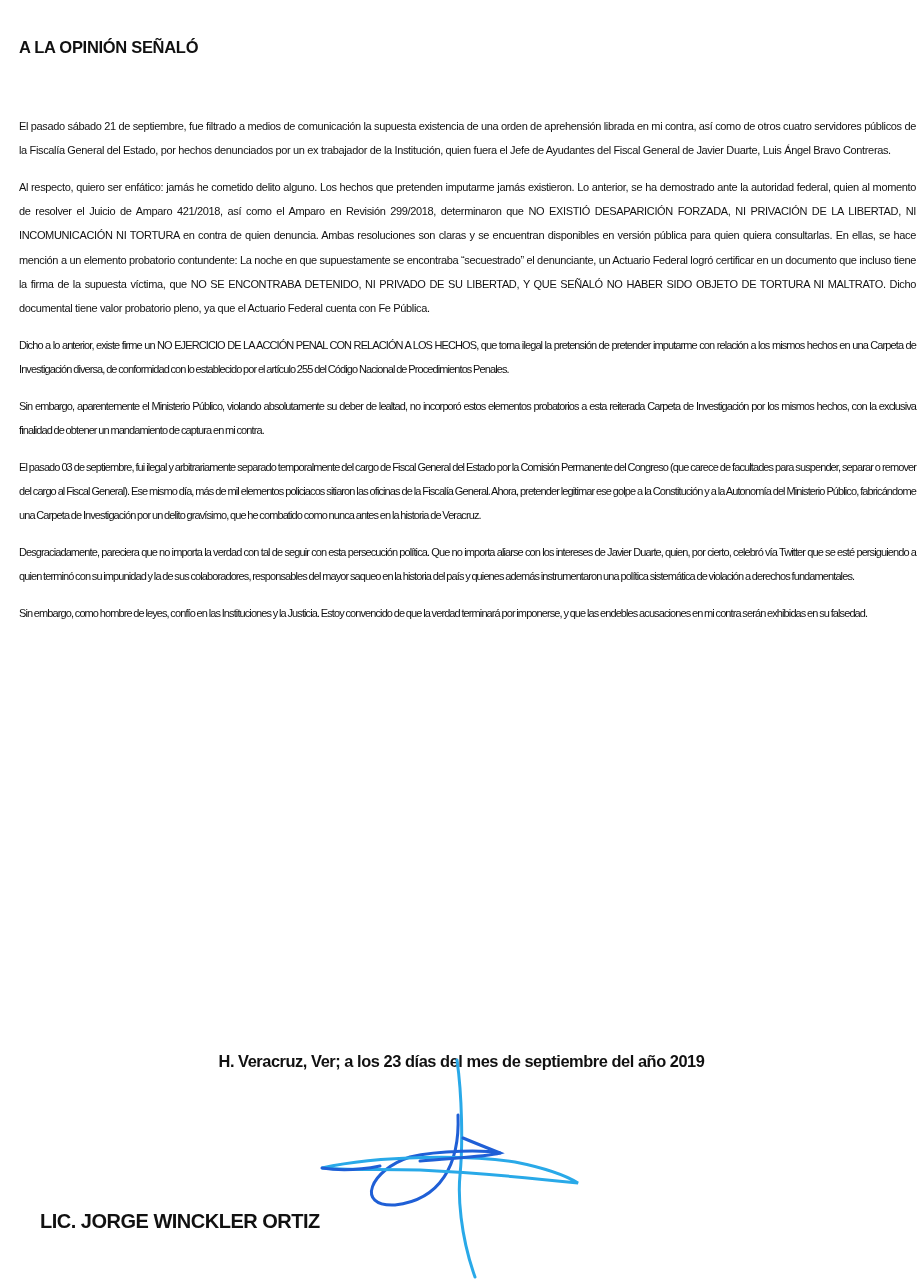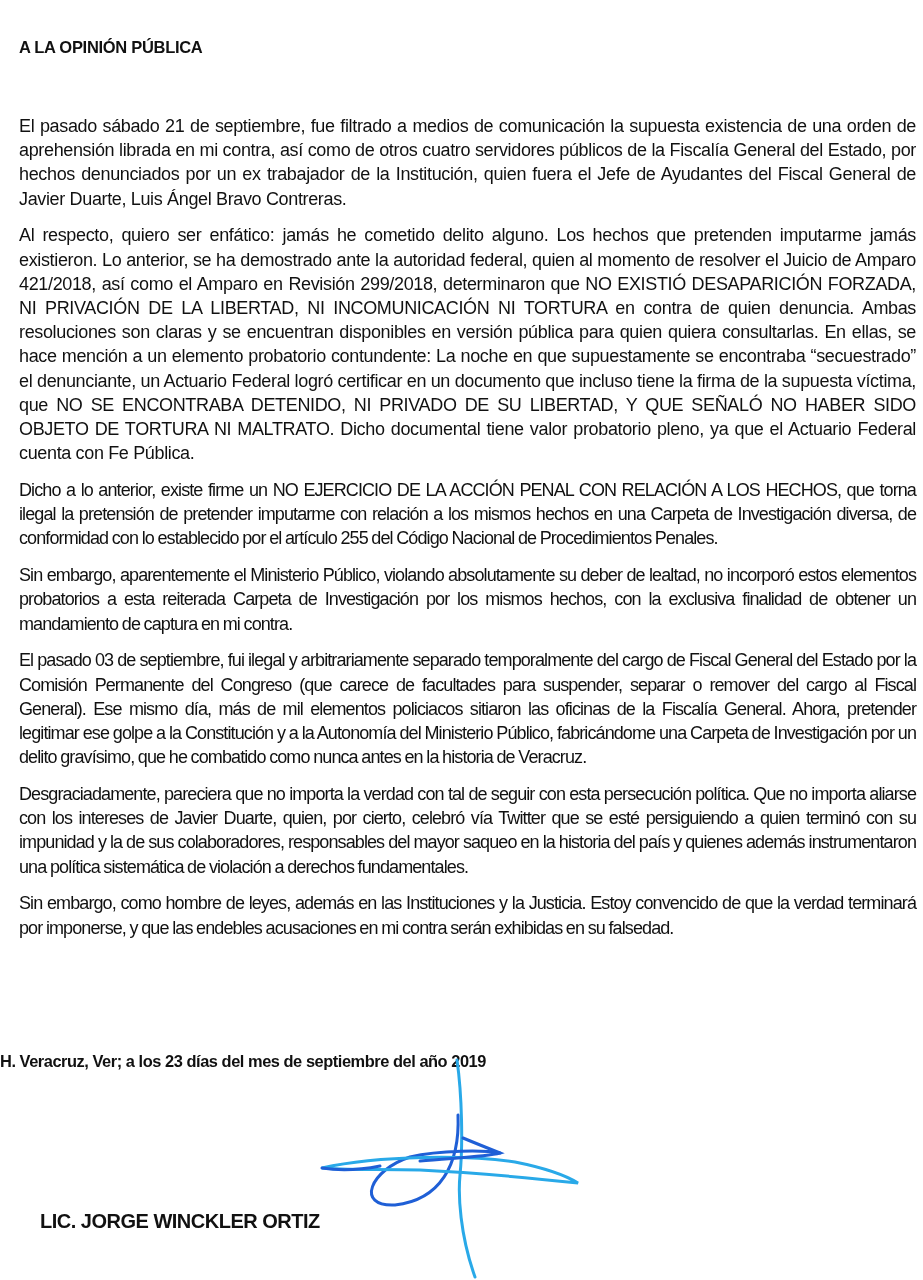--- a/index.html
+++ b/index.html
@@ -7,56 +7,56 @@
     width: 923px; height: 1280px; overflow: hidden; position: relative;
     font-family: "Liberation Sans", sans-serif; color: #111111;
   }
   .page { position: absolute; left: 0; top: 0; width: 923px; height: 1280px; }
   .title {
     position: absolute; left: 19px; top: 38px;
     font-weight: bold; font-size: 16.5px; letter-spacing: -0.3px;
   }
   .body-text {
     position: absolute; left: 19px; top: 114px; width: 897px;
-    font-size: 18px; line-height: 24.2px; text-align: justify;
+    font-size: 11px; line-height: 24.2px; text-align: justify;
     letter-spacing: -0.35px;
   }
   .body-text p { margin: 0 0 12.6px 0; }
   .body-text b { font-weight: normal; }
   .condensed { letter-spacing: -0.9px; word-spacing: -0.5px; }
   .place-date {
-    position: absolute; left: 0; width: 923px; top: 1052px; text-align: left;
+    position: absolute; left: 0; width: 923px; top: 1052px; text-align: center;
     font-weight: bold; font-size: 16.4px; letter-spacing: -0.45px;
   }
   .signer {
     position: absolute; left: 0; width: 906px; top: 1210px; 
     font-weight: bold; font-size: 20px; letter-spacing: -0.5px; padding-left: 40px;
   }
   .signature { position: absolute; left: 300px; top: 1055px; width: 300px; height: 225px; }
 </style>
 </head>
 <body>
 
 <div class="page">
-  <div class="title">A LA OPINIÓN PÚBLICA</div>
+  <div class="title">A LA OPINIÓN SEÑALÓ</div>
 
   <div class="body-text">
     <p><span>El pasado sábado 21 de septiembre, fue filtrado a medios de comunicación la supuesta existencia de una orden de aprehensión librada en mi contra, así como de otros cuatro servidores públicos de la Fiscalía General del Estado, por hechos denunciados por un ex trabajador de la Institución, quien fuera el Jefe de Ayudantes del Fiscal General de Javier Duarte, Luis Ángel Bravo Contreras.</span></p>
 
     <p><span>Al respecto, quiero ser enfático: </span><b>jamás he cometido delito alguno</b><span>. Los hechos que pretenden imputarme jamás existieron. Lo anterior, se ha demostrado ante la autoridad federal, quien al momento de resolver el Juicio de Amparo 421/2018, así como el Amparo en Revisión 299/2018, determinaron que </span><b>NO EXISTIÓ DESAPARICIÓN FORZADA, NI PRIVACIÓN DE LA LIBERTAD, NI INCOMUNICACIÓN NI TORTURA</b><span> en contra de quien denuncia. Ambas resoluciones son claras y se encuentran disponibles en versión pública para quien quiera consultarlas. En ellas, se hace mención a un elemento probatorio contundente: La noche en que supuestamente se encontraba “secuestrado” el denunciante, un Actuario Federal logró certificar en un documento que incluso tiene la firma de la supuesta víctima, que </span><b>NO SE ENCONTRABA DETENIDO, NI PRIVADO DE SU LIBERTAD, Y QUE SEÑALÓ NO HABER SIDO OBJETO DE TORTURA NI MALTRATO</b><span>. Dicho documental tiene valor probatorio pleno, ya que el Actuario Federal cuenta con Fe Pública.</span></p>
 
     <p class="condensed"><span>Dicho a lo anterior, existe firme un </span><b>NO EJERCICIO DE LA ACCIÓN PENAL CON RELACIÓN A LOS HECHOS</b><span>, que torna ilegal la pretensión de pretender imputarme con relación a los mismos hechos en una Carpeta de Investigación diversa, de conformidad con lo establecido por el artículo 255 del Código Nacional de Procedimientos Penales.</span></p>
 
     <p class="condensed"><span>Sin embargo, aparentemente el Ministerio Público, violando absolutamente su deber de lealtad, no incorporó estos elementos probatorios a esta reiterada Carpeta de Investigación por los mismos hechos, con la exclusiva finalidad de obtener un mandamiento de captura en mi contra.</span></p>
 
     <p class="condensed"><span>El pasado 03 de septiembre, fui ilegal y arbitrariamente separado temporalmente del cargo de Fiscal General del Estado por la Comisión Permanente del Congreso (que carece de facultades para suspender, separar o remover del cargo al Fiscal General). Ese mismo día, más de mil elementos policiacos sitiaron las oficinas de la Fiscalía General. Ahora, pretender legitimar ese golpe a la Constitución y a la Autonomía del Ministerio Público, fabricándome una Carpeta de Investigación por un delito gravísimo, que he combatido como nunca antes en la historia de Veracruz.</span></p>
 
     <p class="condensed"><span>Desgraciadamente, pareciera que no importa la verdad con tal de seguir con esta persecución política. Que no importa aliarse con los intereses de Javier Duarte, quien, por cierto, celebró vía Twitter que se esté persiguiendo a quien terminó con su impunidad y la de sus colaboradores, responsables del mayor saqueo en la historia del país y quienes además instrumentaron una política sistemática de violación a derechos fundamentales.</span></p>
 
-    <p class="condensed"><span>Sin embargo, como hombre de leyes, además en las Instituciones y la Justicia. Estoy convencido de que la verdad terminará por imponerse, y que las endebles acusaciones en mi contra serán exhibidas en su falsedad.</span></p>
+    <p class="condensed"><span>Sin embargo, como hombre de leyes, confío en las Instituciones y la Justicia. Estoy convencido de que la verdad terminará por imponerse, y que las endebles acusaciones en mi contra serán exhibidas en su falsedad.</span></p>
   </div>
 
   <div class="place-date">H. Veracruz, Ver; a los 23 días del mes de septiembre del año 2019</div>
 
   <svg class="signature" viewBox="0 0 300 225" xmlns="http://www.w3.org/2000/svg">
 
     <path d="M157 5 C 162 40, 163 90, 160 120 C 158 140, 160 180, 175 222" fill="none" stroke="#29a9e8" stroke-width="3" stroke-linecap="round"></path>
 
     <path d="M158 60 C 160 110, 140 145, 95 150 C 55 152, 70 115, 110 102 C 140 95, 185 95, 200 98" fill="none" stroke="#1f5fd6" stroke-width="3" stroke-linecap="round"></path>
 

